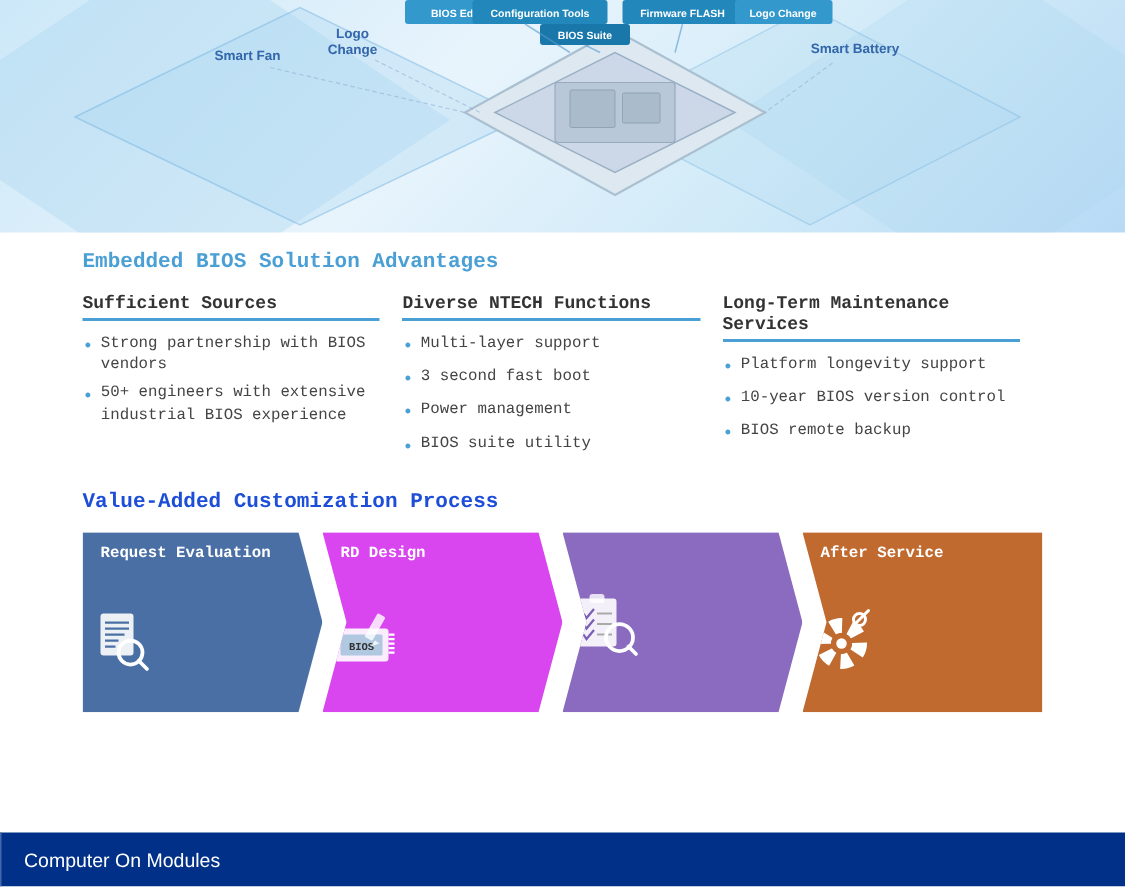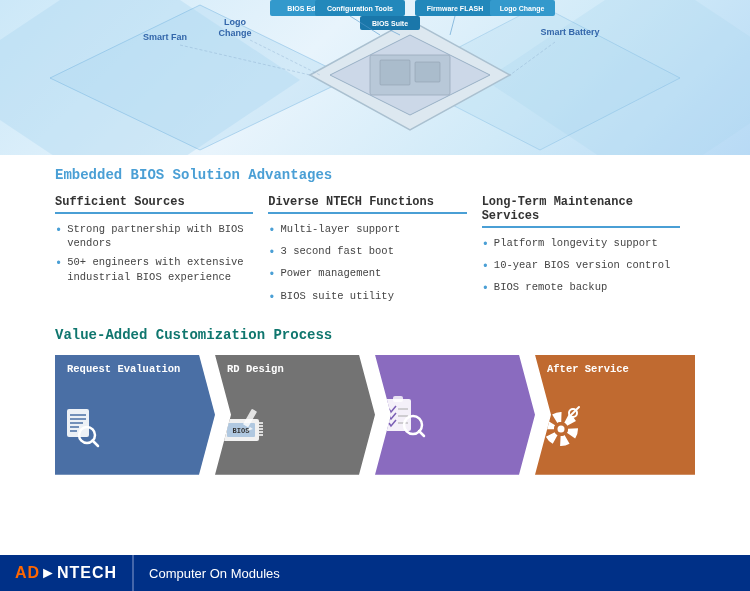--- a/index.html
+++ b/index.html
@@ -70,21 +70,21 @@
       flex-shrink: 0;
       font-size: 12px;
     }
 
     
     .process-section {
       margin-top: 8px;
     }
 
     .process-title {
-      color: #0f766e;
+      color: #1d4ed8;
       font-size: 14px;
       font-weight: bold;
       margin-bottom: 12px;
     }
 
     .process-steps {
       display: flex;
       align-items: stretch;
       gap: 0;
       height: 120px;
@@ -127,21 +127,21 @@
     }
 
     .step-icon-area {
       flex: 1;
       display: flex;
       align-items: center;
       justify-content: center;
     }
 
     .step-1-color { background: #4a6fa5; }
-    .step-2-color { background: #737373; }
+    .step-2-color { background: #d946ef; }
     .step-3-color { background: #8a6bbf; }
     .step-4-color { background: #c06a30; }
 
     
     .footer {
       position: absolute;
       bottom: 0;
       left: 0;
       width: 100%;
       height: 36px;
@@ -411,20 +411,15 @@
           </div>
         </div>
       </div>
 
     </div>
   </div>
 
 </div>
 
 <div class="footer">
-  <div class="footer-logo">
-    <span class="footer-logo-text">
-      <span style="color:#ff6600;">AD</span><span>►NTECH</span>
-    </span>
-  </div>
   <div style="width:1px;height:100%;background:#4466aa;"></div>
   <div class="footer-subtitle">Computer On Modules</div>
 </div>
 
 </body></html>

